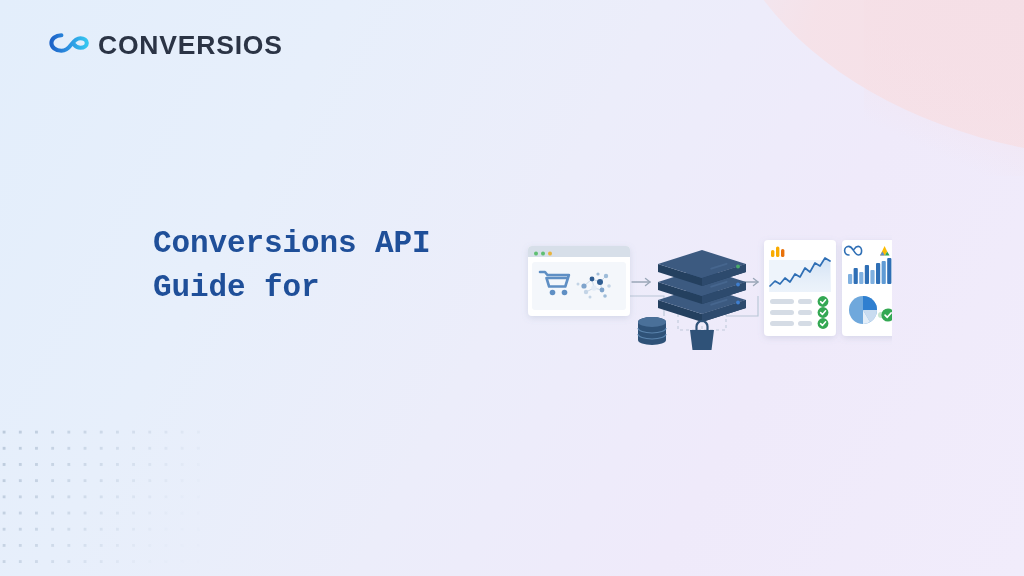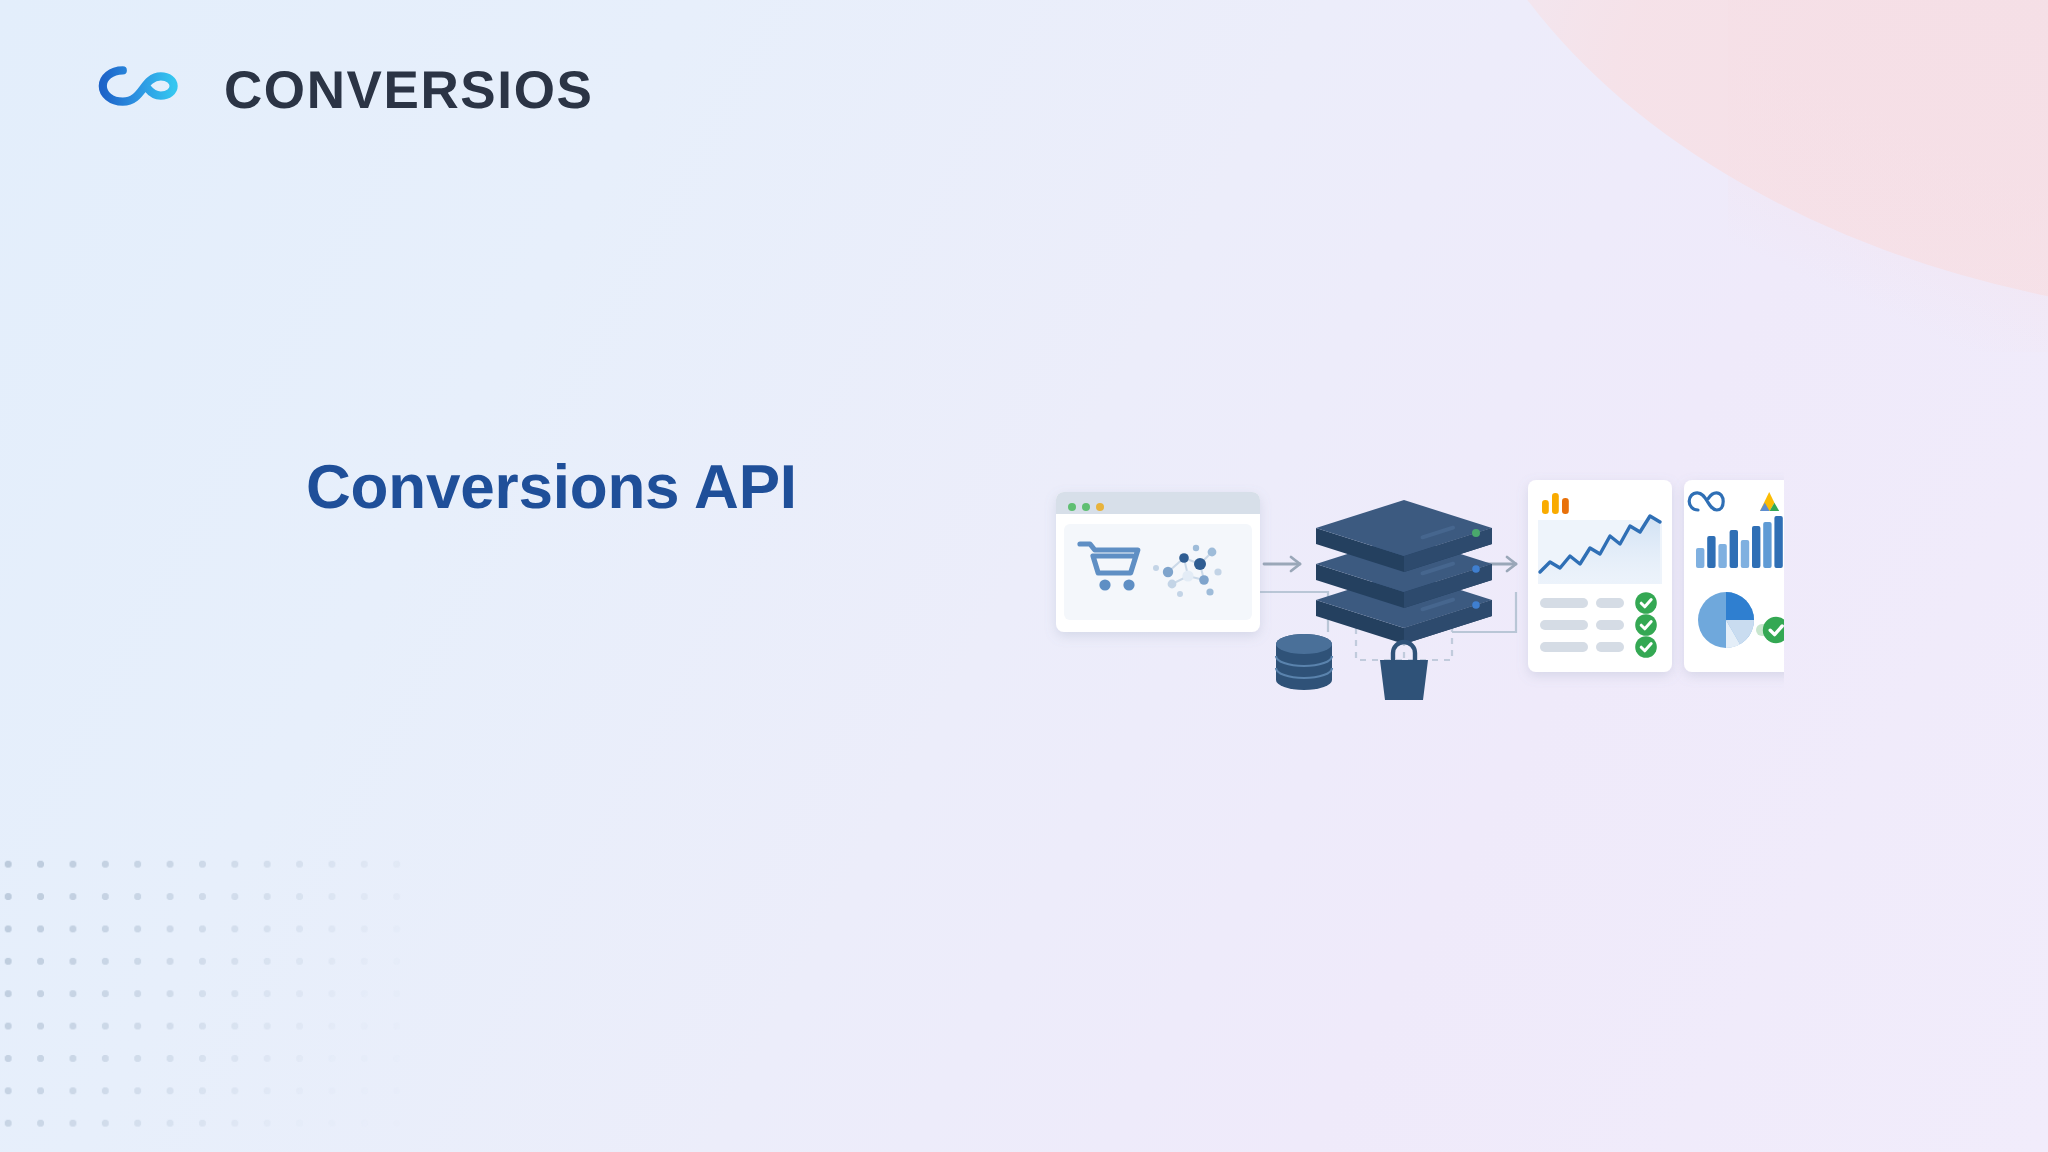--- a/index.html
+++ b/index.html
@@ -64,21 +64,21 @@
     opacity: .85;
   }
 
   
   .logo {
     position: absolute;
     left: 48px;
     top: 28px;
     display: flex;
     align-items: center;
-    gap: 17px;
+    gap: 3px;
   }
   .logo-mark { display: block; }
   .logo-text {
     font-size: 26.5px;
     font-weight: 700;
     letter-spacing: 0.8px;
     color: #2b3445;
     line-height: 1;
     margin-left: 1px;
   }
@@ -87,20 +87,21 @@
   .headline {
     position: absolute;
     left: 153px;
     top: 222px;
     width: 330px;
     font-size: 31px;
     font-weight: 700;
     line-height: 1.42;
     color: #1f4f99;
     letter-spacing: -0.1px;
+    font-family: Liberation Mono, monospace;
   }
 
   
   .illustration {
     position: absolute;
     left: 512px;
     top: 218px;
     width: 380px;
     height: 140px;
   }
@@ -128,21 +129,21 @@
                C18.6 22.8 21.2 19.4 23.4 16.4 C25.6 13.4 28.0 10.2 32.4 10.2
                C36.2 10.2 38.8 12.4 38.8 15.0 C38.8 17.6 36.2 19.8 32.4 19.8
                C29.4 19.8 27.4 18.2 25.8 16.2" fill="none" stroke="url(#inf-grad)" stroke-width="4.1" stroke-linecap="round" stroke-linejoin="round"></path>
     </svg>
   </span>
   <span class="logo-text">CONVERSIOS</span>
 </div>
 
 <h1 class="headline">
   <span>Conversions API</span><br>
-  <br>
+  <span>Guide for</span><br>
 </h1>
 
 <div class="illustration">
 <svg width="380" height="140" viewBox="0 0 380 140">
   <defs>
     <linearGradient id="areaFill" x1="0" y1="0" x2="0" y2="1">
       <stop offset="0%" stop-color="#cfe0f3" stop-opacity="0.95"></stop>
       <stop offset="100%" stop-color="#e8f0fa" stop-opacity="0.35"></stop>
     </linearGradient>
     <filter id="cardShadow" x="-30%" y="-30%" width="160%" height="170%">

